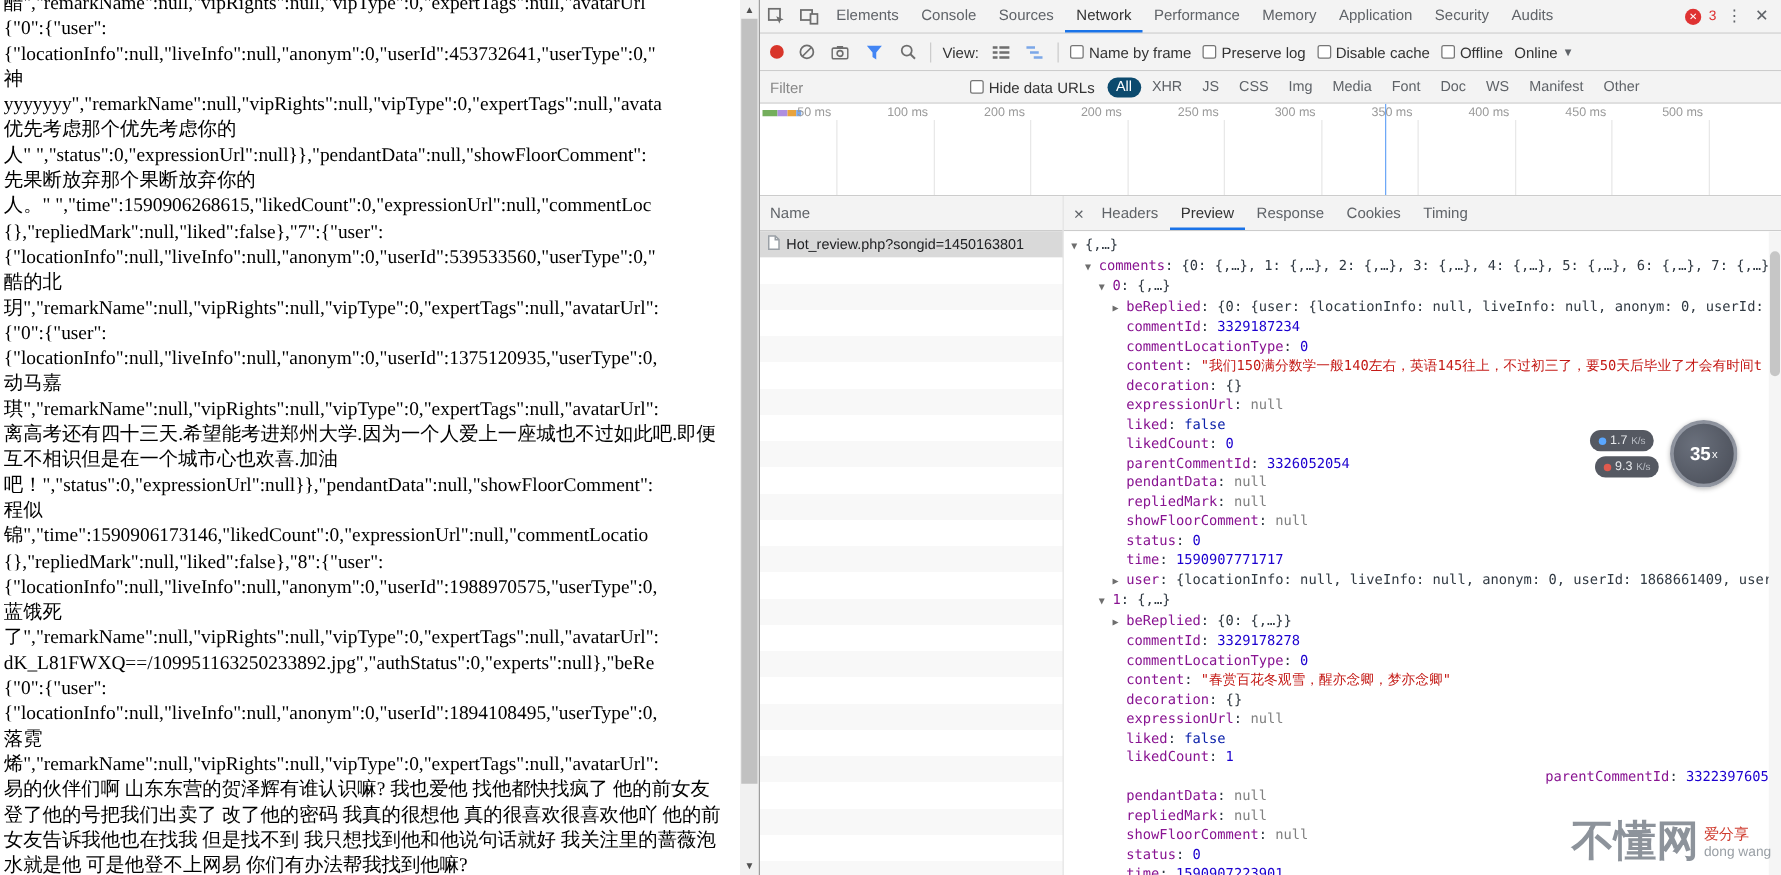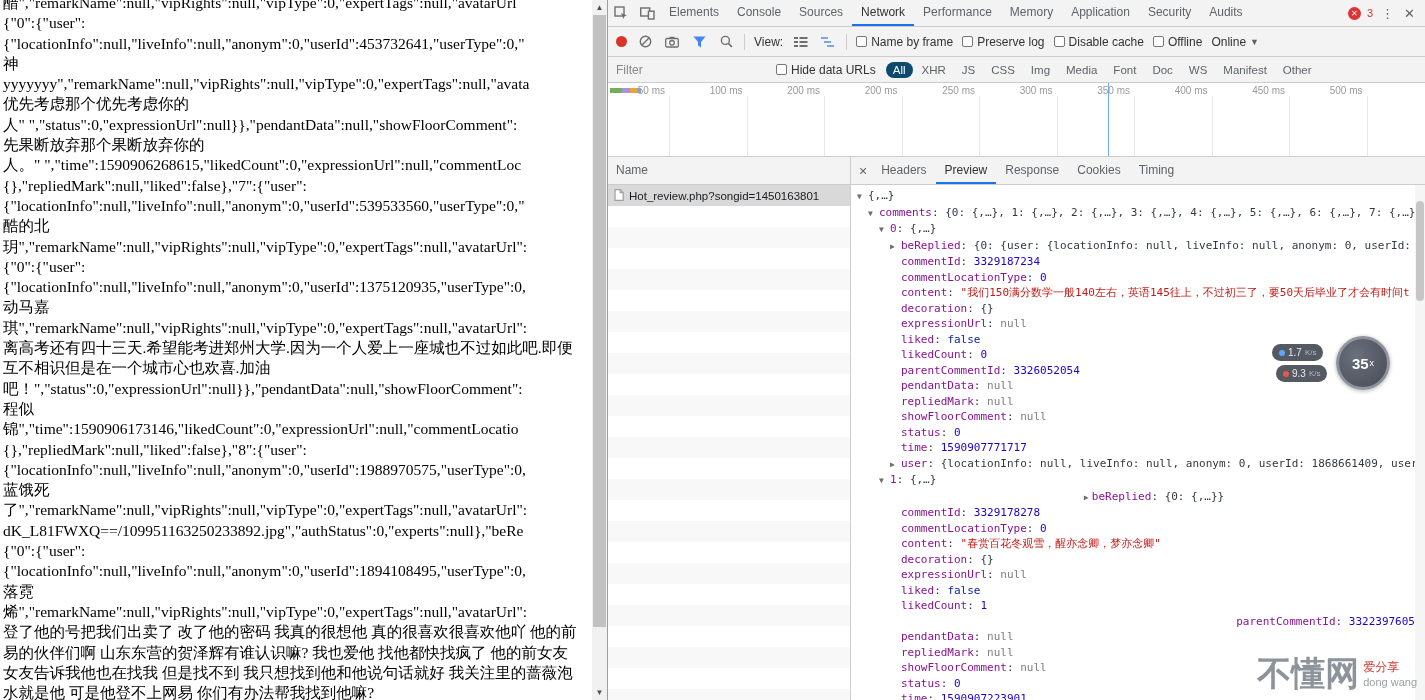--- a/index.html
+++ b/index.html
@@ -127,22 +127,22 @@
         <div class="page-line">锦","time":1590906173146,"likedCount":0,"expressionUrl":null,"commentLocatio</div>
         <div class="page-line">{},"repliedMark":null,"liked":false},"8":{"user":</div>
         <div class="page-line">{"locationInfo":null,"liveInfo":null,"anonym":0,"userId":1988970575,"userType":0,</div>
         <div class="page-line">蓝饿死</div>
         <div class="page-line">了","remarkName":null,"vipRights":null,"vipType":0,"expertTags":null,"avatarUrl":</div>
         <div class="page-line">dK_L81FWXQ==/109951163250233892.jpg","authStatus":0,"experts":null},"beRe</div>
         <div class="page-line">{"0":{"user":</div>
         <div class="page-line">{"locationInfo":null,"liveInfo":null,"anonym":0,"userId":1894108495,"userType":0,</div>
         <div class="page-line">落霓</div>
         <div class="page-line">烯","remarkName":null,"vipRights":null,"vipType":0,"expertTags":null,"avatarUrl":</div>
+        <div class="page-line">易的伙伴们啊 山东东营的贺泽辉有谁认识嘛? 我也爱他 找他都快找疯了 他的前女友</div>
         <div class="page-line">登了他的号把我们出卖了 改了他的密码 我真的很想他 真的很喜欢很喜欢他吖 他的前</div>
-        <div class="page-line">易的伙伴们啊 山东东营的贺泽辉有谁认识嘛? 我也爱他 找他都快找疯了 他的前女友</div>
         <div class="page-line">女友告诉我他也在找我 但是找不到 我只想找到他和他说句话就好 我关注里的蔷薇泡</div>
         <div class="page-line">水就是他 可是他登不上网易 你们有办法帮我找到他嘛?</div>
       </div>
   </div>
   <div id="page-scrollbar">
     <div class="sb-btn up">▲</div>
     <div class="sb-thumb"></div>
     <div class="sb-btn down">▼</div>
   </div>
 
@@ -339,21 +339,21 @@
               <div class="tree-row" style="padding-left: 39px;"><span class="arrow"></span><span class="k">liked</span><span class="c">: </span><span class="v boolean">false</span></div>
               <div class="tree-row" style="padding-left: 39px;"><span class="arrow"></span><span class="k">likedCount</span><span class="c">: </span><span class="v number">0</span></div>
               <div class="tree-row" style="padding-left: 39px;"><span class="arrow"></span><span class="k">parentCommentId</span><span class="c">: </span><span class="v number">3326052054</span></div>
               <div class="tree-row" style="padding-left: 39px;"><span class="arrow"></span><span class="k">pendantData</span><span class="c">: </span><span class="v null">null</span></div>
               <div class="tree-row" style="padding-left: 39px;"><span class="arrow"></span><span class="k">repliedMark</span><span class="c">: </span><span class="v null">null</span></div>
               <div class="tree-row" style="padding-left: 39px;"><span class="arrow"></span><span class="k">showFloorComment</span><span class="c">: </span><span class="v null">null</span></div>
               <div class="tree-row" style="padding-left: 39px;"><span class="arrow"></span><span class="k">status</span><span class="c">: </span><span class="v number">0</span></div>
               <div class="tree-row" style="padding-left: 39px;"><span class="arrow"></span><span class="k">time</span><span class="c">: </span><span class="v number">1590907771717</span></div>
               <div class="tree-row" style="padding-left: 39px;"><span class="arrow">▶</span><span class="k">user</span><span class="c">: </span><span class="v plain">{locationInfo: null, liveInfo: null, anonym: 0, userId: 1868661409, userType</span></div>
               <div class="tree-row" style="padding-left: 28px;"><span class="arrow">▼</span><span class="k">1</span><span class="c">: </span><span class="v plain">{,…}</span></div>
-              <div class="tree-row" style="padding-left: 39px; text-align: center;"><span class="arrow">▶</span><span class="k">beReplied</span><span class="c">: </span><span class="v plain">{0: {,…}}</span></div>
+              <div class="tree-row" style="padding-left: 39px;"><span class="arrow">▶</span><span class="k">beReplied</span><span class="c">: </span><span class="v plain">{0: {,…}}</span></div>
               <div class="tree-row" style="padding-left: 39px;"><span class="arrow"></span><span class="k">commentId</span><span class="c">: </span><span class="v number">3329178278</span></div>
               <div class="tree-row" style="padding-left: 39px;"><span class="arrow"></span><span class="k">commentLocationType</span><span class="c">: </span><span class="v number">0</span></div>
               <div class="tree-row" style="padding-left: 39px;"><span class="arrow"></span><span class="k">content</span><span class="c">: </span><span class="v string">"春赏百花冬观雪，醒亦念卿，梦亦念卿"</span></div>
               <div class="tree-row" style="padding-left: 39px;"><span class="arrow"></span><span class="k">decoration</span><span class="c">: </span><span class="v plain">{}</span></div>
               <div class="tree-row" style="padding-left: 39px;"><span class="arrow"></span><span class="k">expressionUrl</span><span class="c">: </span><span class="v null">null</span></div>
               <div class="tree-row" style="padding-left: 39px;"><span class="arrow"></span><span class="k">liked</span><span class="c">: </span><span class="v boolean">false</span></div>
               <div class="tree-row" style="padding-left: 39px;"><span class="arrow"></span><span class="k">likedCount</span><span class="c">: </span><span class="v number">1</span></div>
               <div class="tree-row" style="padding-left: 39px; text-align: right;"><span class="arrow"></span><span class="k">parentCommentId</span><span class="c">: </span><span class="v number">3322397605</span></div>
               <div class="tree-row" style="padding-left: 39px;"><span class="arrow"></span><span class="k">pendantData</span><span class="c">: </span><span class="v null">null</span></div>
               <div class="tree-row" style="padding-left: 39px;"><span class="arrow"></span><span class="k">repliedMark</span><span class="c">: </span><span class="v null">null</span></div>

